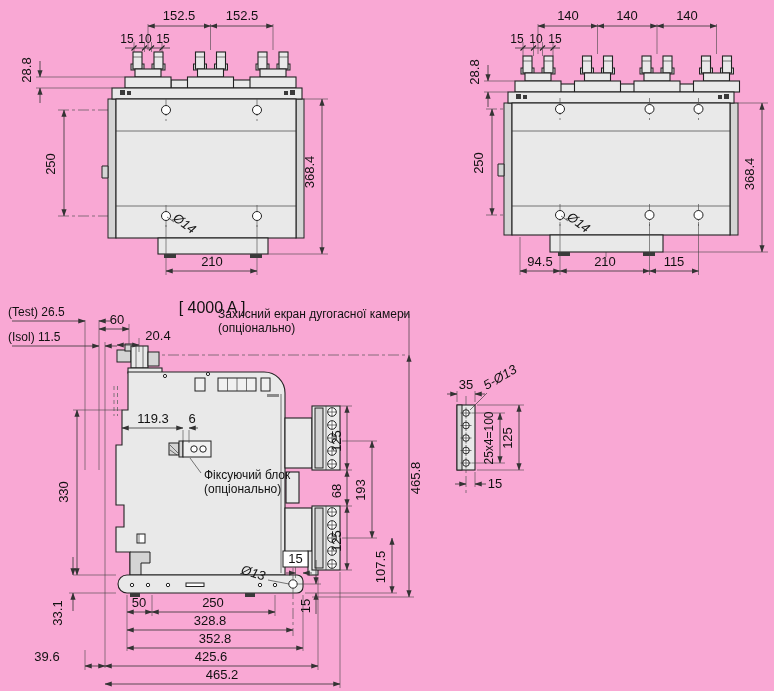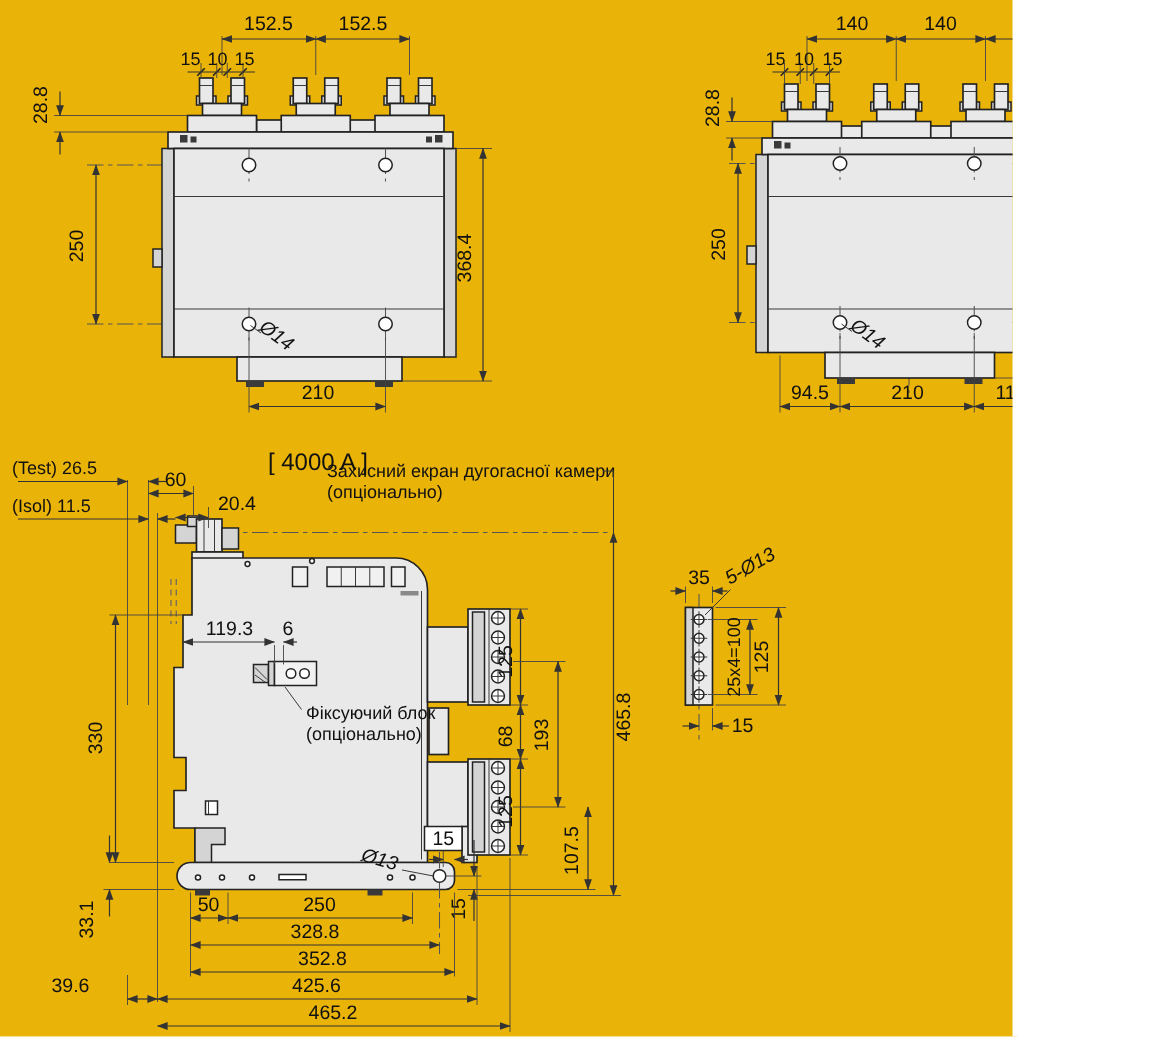--- a/index.html
+++ b/index.html
@@ -1,16 +1,16 @@
 <!DOCTYPE html>
 <html><head>
 <meta charset="utf-8">
 <style>
   html,body { margin:0; padding:0; background:#fff; }
-  #stage { position:relative; width:675px; height:691px; background:#eab308; overflow:hidden; }
+  #stage { position:relative; width:774px; height:691px; background:#f9a8d4; overflow:hidden; }
   svg text { font-family:"Liberation Sans", sans-serif; font-size:13px; fill:#111; text-anchor:middle; }
   svg text.ts { font-size:12px; }
   svg text.tt { font-size:16px; }
   svg text.tn { font-size:12px; text-anchor:start; }
   svg text.ti { font-style:italic; }
   .fa { fill:#e9e9e9; stroke:#222; stroke-width:1.1; }
   .fe { fill:#f1f1f1; stroke:#222; stroke-width:1; }
   .fb { fill:#d4d4d4; stroke:#222; stroke-width:1; }
   .fw { fill:#fff; stroke:#222; stroke-width:1; }
   .fd { fill:#3a3a3a; stroke:none; }

